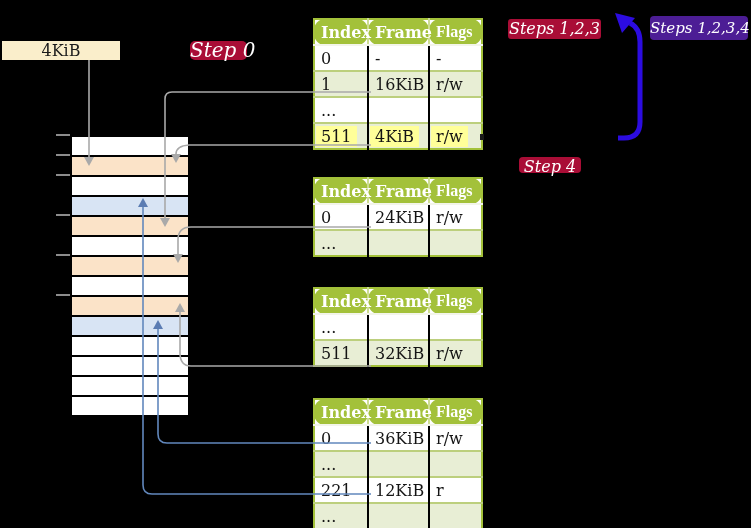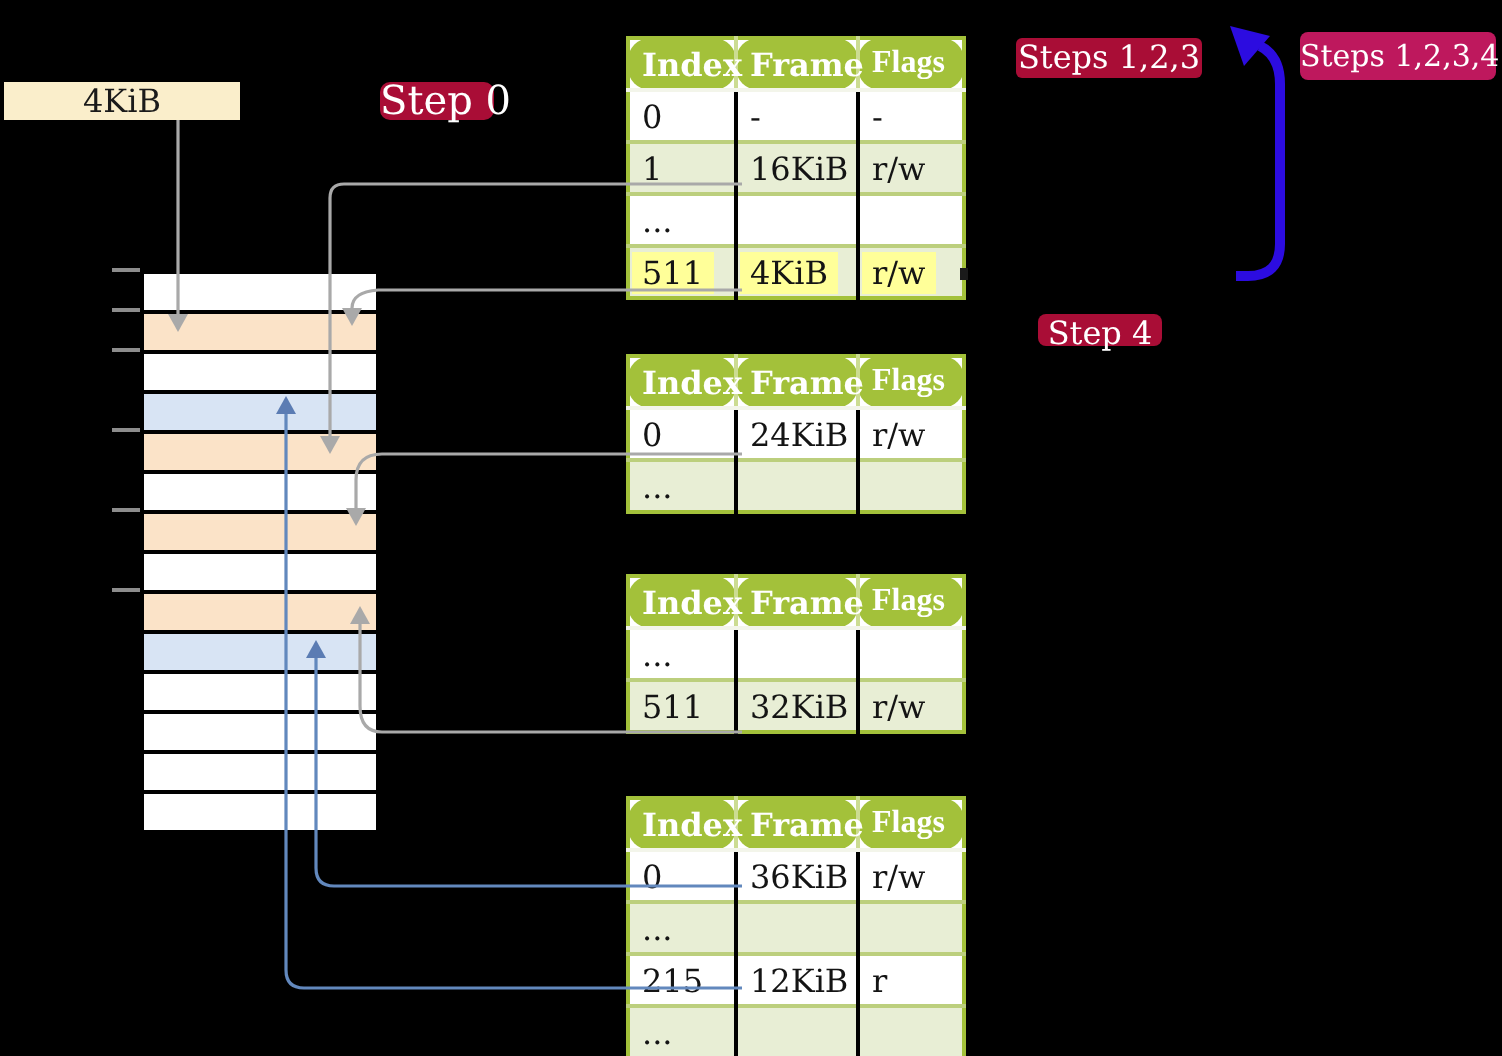--- a/index.html
+++ b/index.html
@@ -3,23 +3,23 @@
 <meta charset="utf-8">
 <style>
   html,body{margin:0;padding:0;background:#000;}
   .canvas{position:relative;width:751px;height:528px;background:#000;overflow:hidden;
           font-family:"DejaVu Serif", serif;}
   .abs{position:absolute;}
   
   .box4kib{left:2px;top:41px;width:118px;height:19px;background:#faeecb;color:#1a1a1a;
            text-align:center;line-height:19px;font-size:16px;}
   
-  .badge{position:absolute;color:#fff;text-align:center;white-space:nowrap;}
+  .badge{position:absolute;color:#fff;text-align:center;white-space:nowrap;font-style:italic;}
   .badge.red{background:#a90d36;}
-  .badge.blue{background:#be185d;}
+  .badge.blue{background:#4c1d95;}
   #step0{left:190px;top:41px;width:57px;height:19px;line-height:19px;font-size:20px;border-radius:5px;}
   #steps123{left:508px;top:19px;width:93px;height:20px;line-height:20px;font-size:16px;border-radius:3px;}
   #steps1234{left:650px;top:16px;width:98px;height:24px;line-height:24px;font-size:15px;border-radius:4px;}
   #step4{left:519px;top:157px;width:62px;height:16px;line-height:20px;font-size:16px;border-radius:4px;}
   
   .memstack{left:70px;top:135px;width:120px;border:2px solid #000;border-bottom:none;box-sizing:border-box;}
   .mrow{height:18px;border-bottom:2px solid #000;}
   .m-white{background:#ffffff;}
   .m-peach{background:#fbe3c8;}
   .m-blue{background:#d8e4f4;}
@@ -176,21 +176,21 @@
       <td><span>0</span></td>
       <td><span>36KiB</span></td>
       <td><span>r/w</span></td>
     </tr>
     <tr class="dr rg">
       <td><span>...</span></td>
       <td><span></span></td>
       <td><span></span></td>
     </tr>
     <tr class="dr rw">
-      <td><span>215</span></td>
+      <td><span>221</span></td>
       <td><span>12KiB</span></td>
       <td><span>r</span></td>
     </tr>
     <tr class="dr rg">
       <td><span>...</span></td>
       <td><span></span></td>
       <td><span></span></td>
     </tr>
   </tbody>
     </table>

